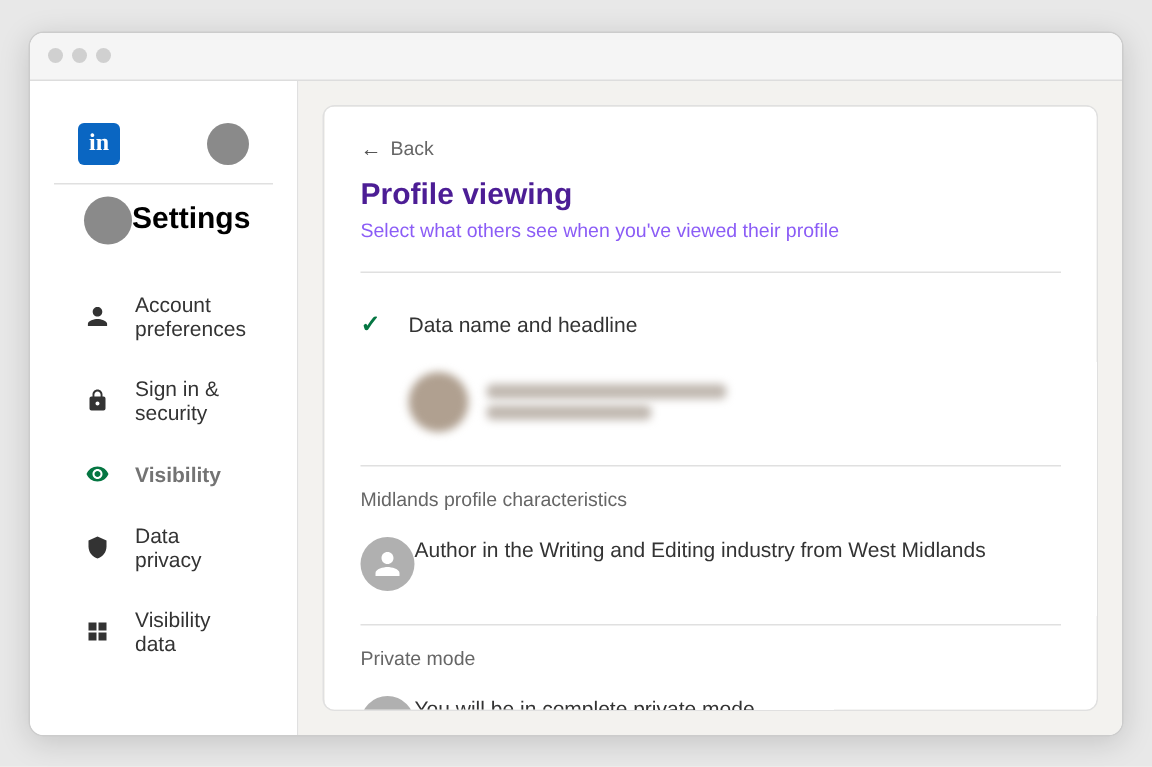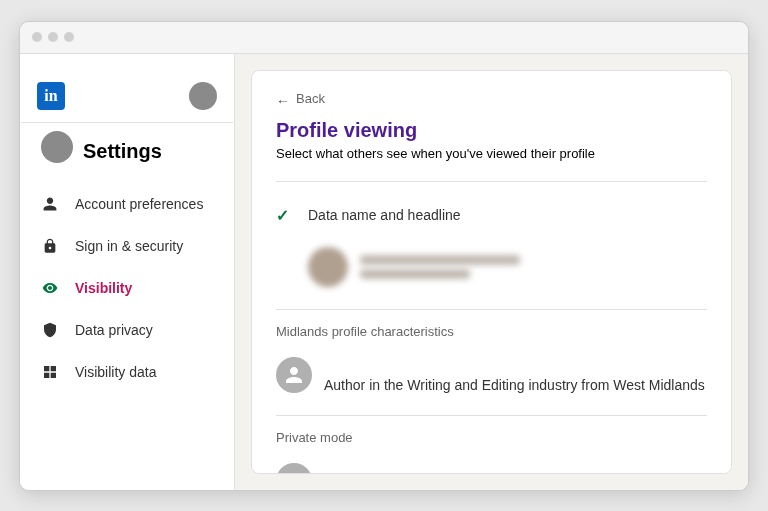--- a/index.html
+++ b/index.html
@@ -45,32 +45,31 @@
     }
 
     .browser-content {
       display: flex;
       flex: 1;
       overflow: hidden;
     }
 
     
     .sidebar {
-      width: 215px;
+      width: 179px;
       background: #ffffff;
       border-right: 1px solid #e0e0e0;
-      padding: 16px 1px;
+      padding: 16px 16px;
       flex-shrink: 0;
       overflow-y: auto;
     }
 
     .settings-header {
       display: flex;
-      align-items: flex-end;
-      gap: 10px;
+      align-items: center;
       padding: 8px 20px 20px 20px;
     }
 
     .settings-avatar {
       width: 32px;
       height: 32px;
       border-radius: 50%;
       background: #8a8a8a;
       flex-shrink: 0;
     }
@@ -89,21 +88,21 @@
       padding: 12px 20px;
       display: flex;
       align-items: center;
       gap: 16px;
       cursor: pointer;
       font-size: 14px;
       color: #333333;
     }
 
     .sidebar-nav li.active {
-      color: #be185d;
+      color: #737373;
       font-weight: 600;
       text-align: center;
     }
 
     .sidebar-nav li .nav-icon {
       width: 18px;
       height: 18px;
       display: flex;
       align-items: center;
       justify-content: center;
@@ -149,21 +148,21 @@
 
     .page-title {
       font-size: 20px;
       font-weight: 700;
       color: #4c1d95;
       margin-bottom: 4px;
     }
 
     .page-subtitle {
       font-size: 13px;
-      color: #000000;
+      color: #8b5cf6;
       margin-bottom: 20px;
     }
 
     .divider {
       border: none;
       border-top: 1px solid #e0e0e0;
       margin: 14px 0;
     }
 
     
@@ -227,22 +226,21 @@
 
     .section-label {
       font-size: 13px;
       color: #666666;
       margin-bottom: 10px;
       margin-top: 4px;
     }
 
     .icon-option-row {
       display: flex;
-      align-items: flex-end;
-      gap: 12px;
+      align-items: flex-start;
       padding: 8px 0;
       cursor: pointer;
     }
 
     .circle-icon {
       width: 36px;
       height: 36px;
       border-radius: 50%;
       background: #b0b0b0;
       display: flex;

